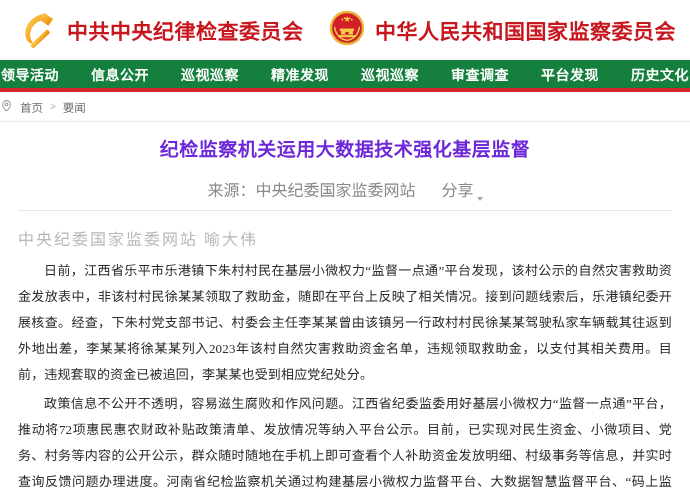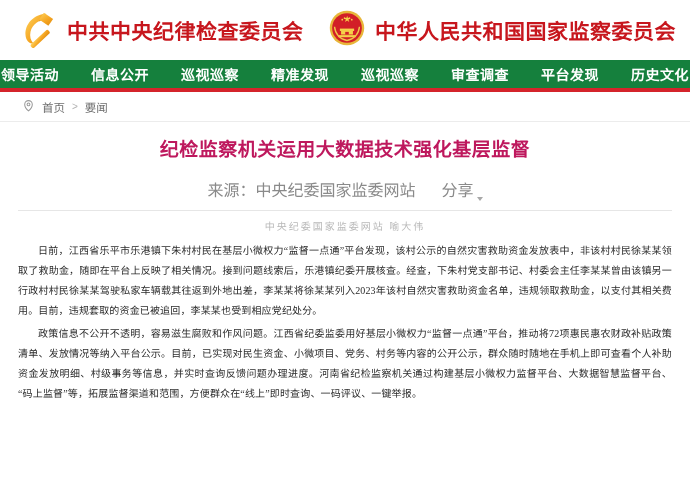--- a/index.html
+++ b/index.html
@@ -58,42 +58,41 @@
     white-space: nowrap;
     cursor: pointer;
     letter-spacing: 0.5px;
   }
 
   
   .breadcrumb-bar {
     height: 30px;
     display: flex;
     align-items: center;
-    padding-left: 22px;
     gap: 7px;
     font-size: 11.5px;
     color: #7a7a7a;
     border-bottom: 1px solid #ececec;
   }
   .pin-icon { width: 13px; height: 13px; flex: 0 0 13px; }
   .crumb { color: #6f6f6f; cursor: pointer; }
   .crumb-sep { color: #b3b3b3; font-size: 10px; }
   .crumb-current { color: #6f6f6f; }
 
   
   .article {
     padding: 14px 18px 0 18px;
     position: relative;
   }
   .art-title {
     text-align: center;
     font-family: "Liberation Serif", "DejaVu Serif", serif;
     font-size: 19px;
     font-weight: bold;
-    color: #be185d;
+    color: #6d28d9;
     line-height: 1.45;
     letter-spacing: 0.5px;
   }
   .art-title .line2 { display: block; }
 
   .meta {
     margin-top: 13px;
     display: flex;
     align-items: center;
     justify-content: center;
@@ -113,32 +112,31 @@
   }
   .caret {
     width: 0; height: 0;
     border-left: 3.5px solid transparent;
     border-right: 3.5px solid transparent;
     border-top: 4px solid #a8a8a8;
     display: inline-block;
   }
 
   .byline {
-    text-align: center;
-    font-size: 10px;
+    font-size: 16px;
     color: #b9b9b9;
-    margin-top: 7px;
+    margin-top: 15px;
     letter-spacing: 2px;
     font-family: "Liberation Serif", "DejaVu Serif", serif;
   }
 
   .body-text { margin-top: 8px; }
   .para {
     font-family: "Liberation Serif", "DejaVu Serif", serif;
-    font-size: 10px;
+    font-size: 13px;
     line-height: 2.0;
     color: #2b2b2b;
     text-indent: 2em;
     text-align: justify;
     margin-bottom: 3px;
     letter-spacing: 0.15px;
   }
 </style>
 </head>
 <body>

